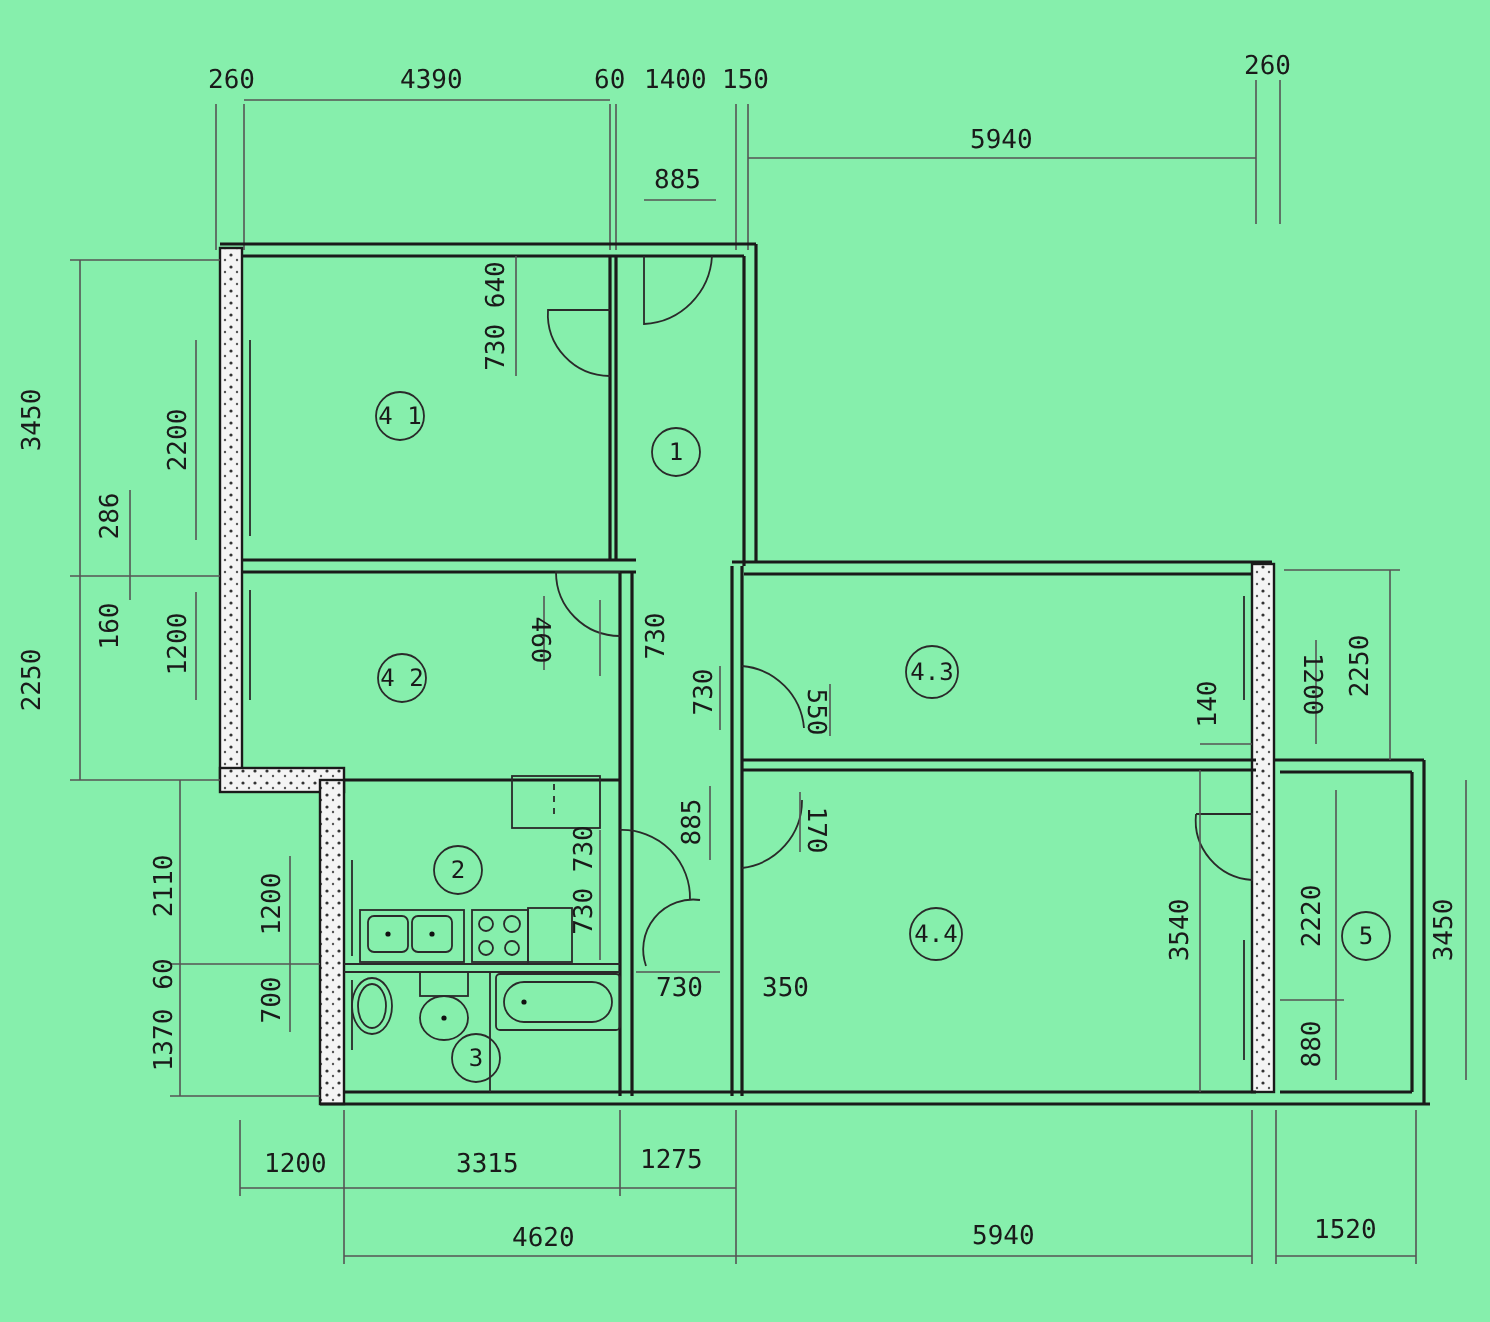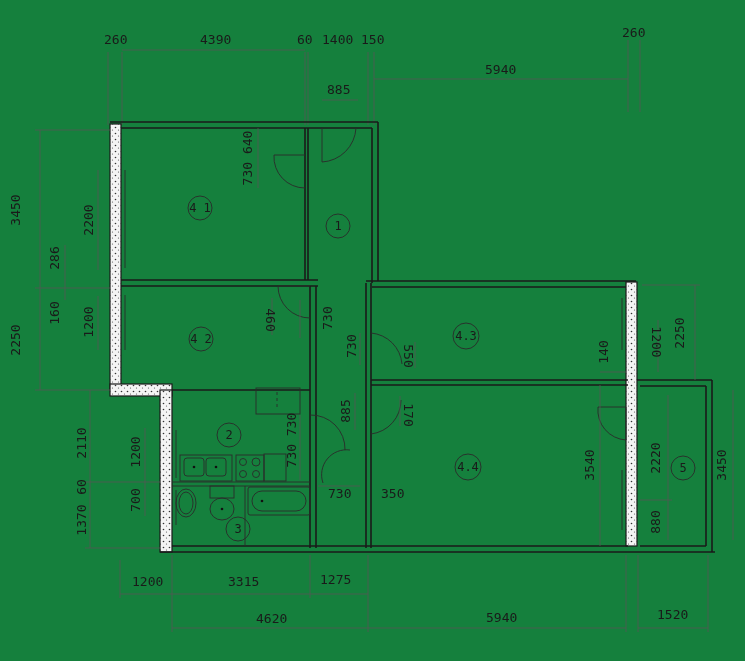--- a/index.html
+++ b/index.html
@@ -1,16 +1,16 @@
 <!DOCTYPE html>
 <html><head>
   <meta charset="utf-8">
   <style>
     html, body { margin: 0; padding: 0; background: #ffffff; }
-    #plan-root { position: relative; width: 745px; height: 661px; overflow: hidden; background: #15803d; text-align: center; }
+    #plan-root { position: relative; width: 745px; height: 661px; overflow: hidden; background: #86efac; text-align: center; }
     svg { position: absolute; left: 0; top: 0; }
     .dimtext { font-family: "DejaVu Sans Mono", monospace; font-size: 13px; fill: #1a1a1a; }
     .roomtext { font-family: "DejaVu Sans Mono", monospace; font-size: 12px; fill: #1a1a1a; }
     .wall { fill: none; stroke: #1a1a1a; stroke-width: 1.6; }
     .thin { fill: none; stroke: #2a2a2a; stroke-width: 0.9; }
     .dim { fill: none; stroke: #555; stroke-width: 0.8; }
     .hatch { fill: url(#dots); stroke: #1a1a1a; stroke-width: 1.2; }
   </style>
 </head>
 <body>

